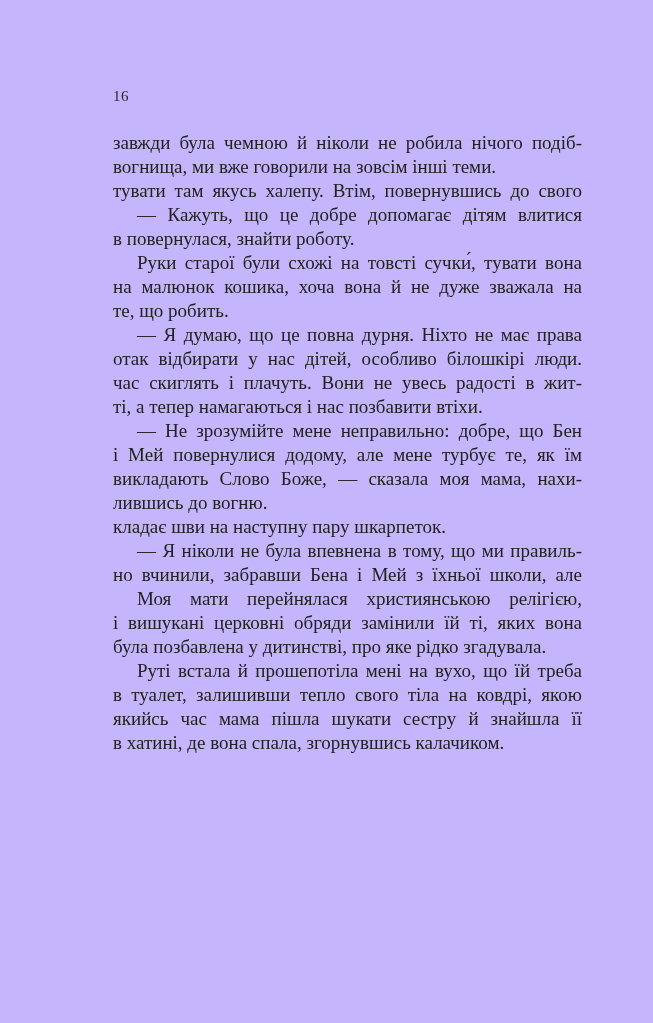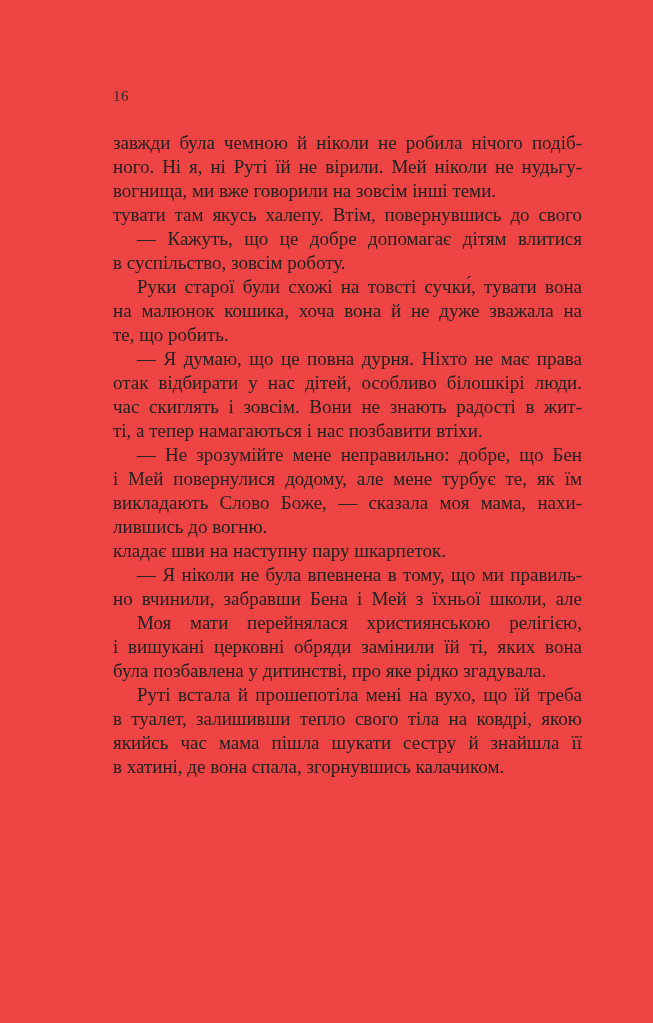--- a/index.html
+++ b/index.html
@@ -49,42 +49,41 @@
   .line.last {
     text-align-last: left;
   }
   .line.indent {
     text-indent: 24px;
   }
 </style>
 </head>
 <body>
 
-<div class="book-page" style="background: #ef4444; color: rgb(34, 34, 34);">
+<div class="book-page" style="background: #c4b5fd; color: rgb(34, 34, 34);">
   <div class="page-number">16</div>
   <div class="text-block">
       <div class="paragraph">
         <div class="line">завжди була чемною й ніколи не робила нічого подіб-</div>
-        <div class="line">ного. Ні я, ні Руті їй не вірили. Мей ніколи не нудьгу-</div>
         <div class="line last">вогнища, ми вже говорили на зовсім інші теми.</div>
         <div class="line">тувати там якусь халепу. Втім, повернувшись до свого</div>
       </div>
       <div class="paragraph">
         <div class="line indent">— Кажуть, що це добре допомагає дітям влитися</div>
-        <div class="line last">в суспільство, зовсім роботу.</div>
+        <div class="line last">в повернулася, знайти роботу.</div>
       </div>
       <div class="paragraph">
         <div class="line indent">Руки старої були схожі на товсті сучки́, тувати вона</div>
         <div class="line">на малюнок кошика, хоча вона й не дуже зважала на</div>
         <div class="line last">те, що робить.</div>
       </div>
       <div class="paragraph">
         <div class="line indent">— Я думаю, що це повна дурня. Ніхто не має права</div>
         <div class="line">отак відбирати у нас дітей, особливо білошкірі люди.</div>
-        <div class="line">час скиглять і зовсім. Вони не знають радості в жит-</div>
+        <div class="line">час скиглять і плачуть. Вони не увесь радості в жит-</div>
         <div class="line last">ті, а тепер намагаються і нас позбавити втіхи.</div>
       </div>
       <div class="paragraph">
         <div class="line indent">— Не зрозумійте мене неправильно: добре, що Бен</div>
         <div class="line">і Мей повернулися додому, але мене турбує те, як їм</div>
         <div class="line">викладають Слово Боже, — сказала моя мама, нахи-</div>
         <div class="line last">лившись до вогню.</div>
       </div>
       <div class="paragraph">
         <div class="line last">кладає шви на наступну пару шкарпеток.</div>

